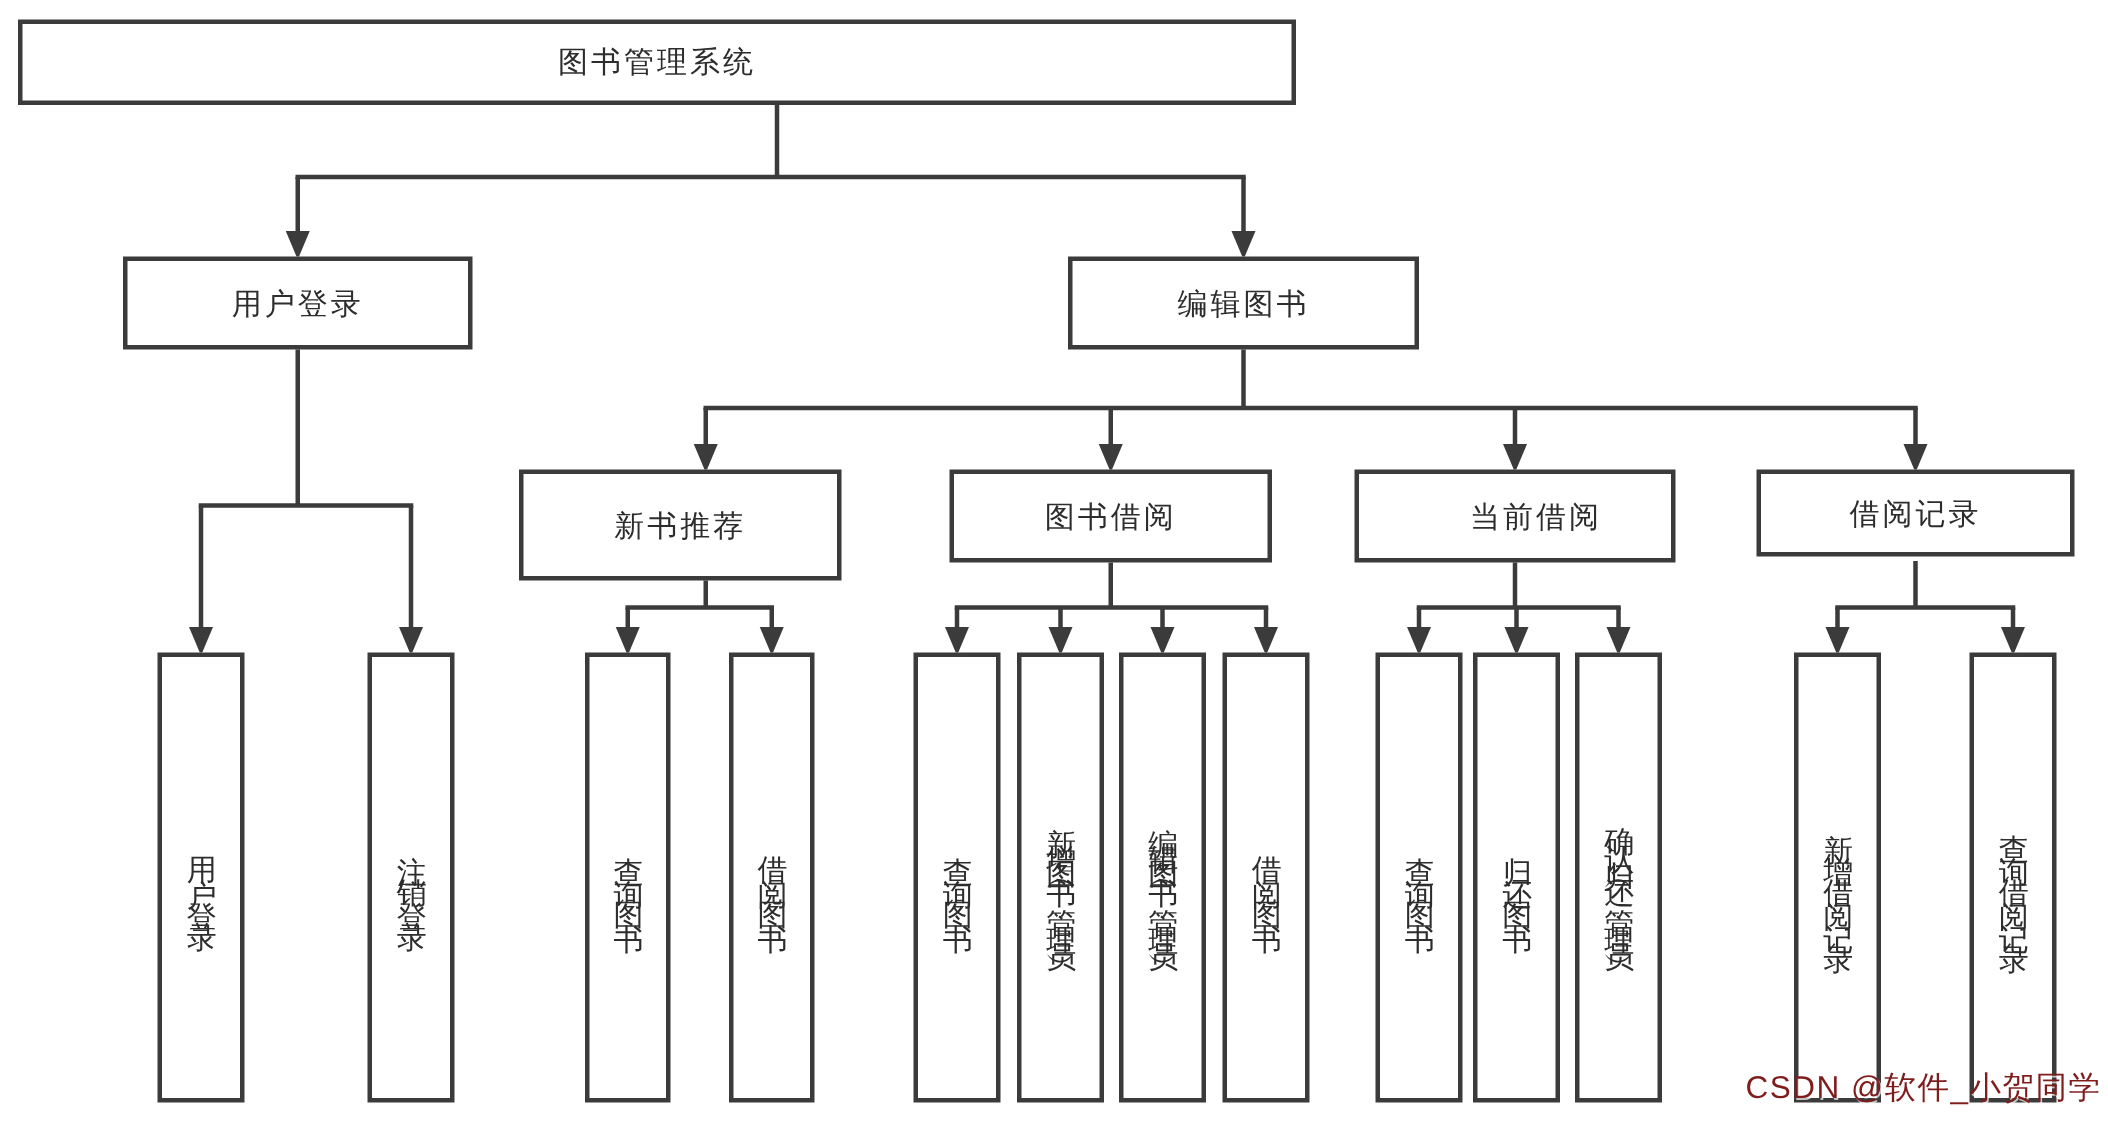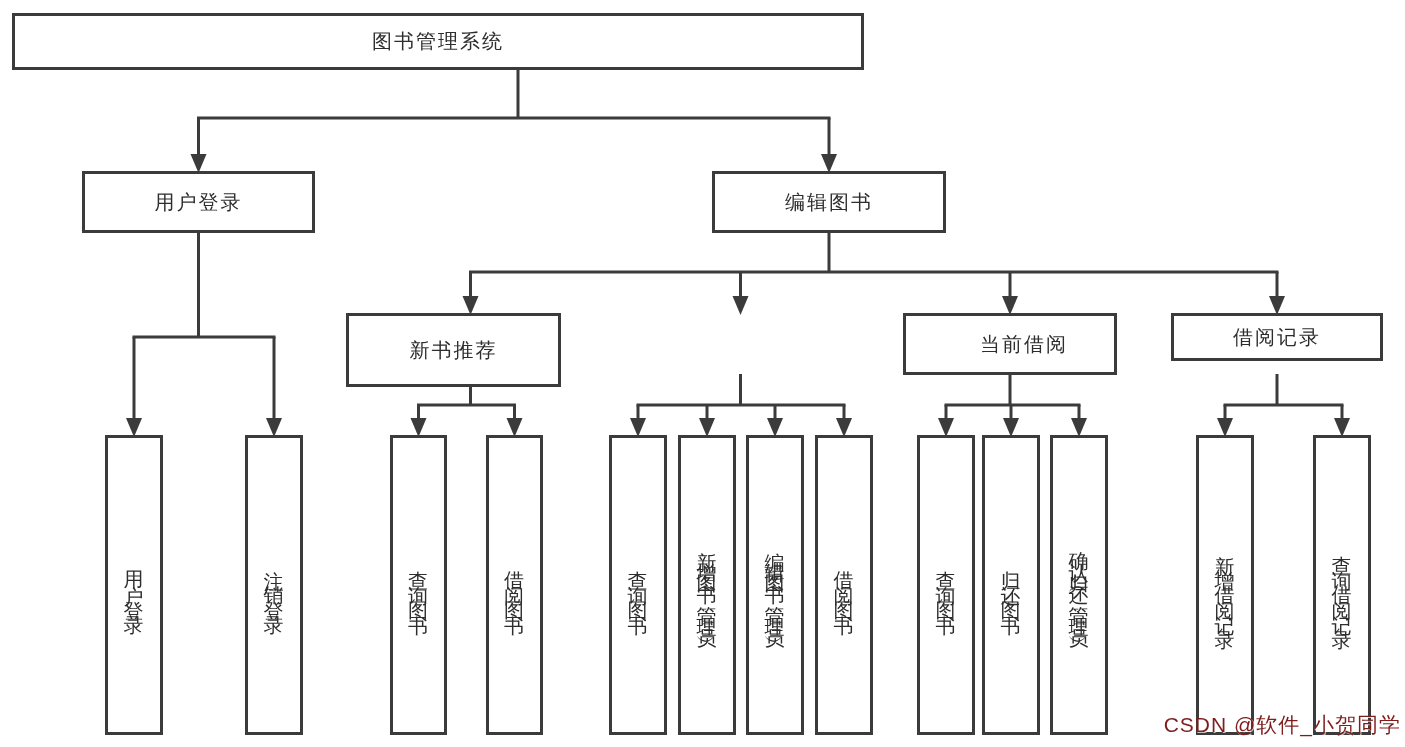--- a/index.html
+++ b/index.html
@@ -91,24 +91,27 @@
     </div>
     <div class="node h" style="left: 82px; top: 171px; width: 233px; height: 62px; border-color: rgb(59, 59, 59);">
       <span class="lbl">用户登录</span>
     </div>
     <div class="node h" style="left: 712px; top: 171px; width: 234px; height: 62px; border-color: rgb(59, 59, 59);">
       <span class="lbl">编辑图书</span>
     </div>
     <div class="node h" style="left: 346px; top: 313px; width: 215px; height: 74px; border-color: rgb(59, 59, 59);">
       <span class="lbl">新书推荐</span>
     </div>
+    <div class="node h" style="left: 633px; top: 313px; width: 215px; height: 62px; border-color: rgb(59, 59, 59);">
+      <span class="lbl">图书借阅</span>
+    </div>
     <div class="node h" style="left: 903px; top: 313px; width: 214px; height: 62px; border-color: rgb(59, 59, 59); padding-left: 28px;">
       <span class="lbl">当前借阅</span>
     </div>
-    <div class="node h" style="left: 1171px; top: 313px; width: 212px; height: 48px; border-color: rgb(59, 59, 59);">
+    <div class="node h" style="left: 1171px; top: 313px; width: 212px; height: 58px; border-color: rgb(59, 59, 59);">
       <span class="lbl">借阅记录</span>
     </div>
     <div class="node v" style="left: 105px; top: 435px; width: 58px; height: 300px; border-color: rgb(59, 59, 59);">
       <span class="lbl" style="letter-spacing: 15px;">用户登录</span>
     </div>
     <div class="node v" style="left: 245px; top: 435px; width: 58px; height: 300px; border-color: rgb(59, 59, 59);">
       <span class="lbl" style="letter-spacing: 15px;">注销登录</span>
     </div>
     <div class="node v" style="left: 390px; top: 435px; width: 57px; height: 300px; border-color: rgb(59, 59, 59);">
       <span class="lbl" style="letter-spacing: 15px;">查询图书</span>

